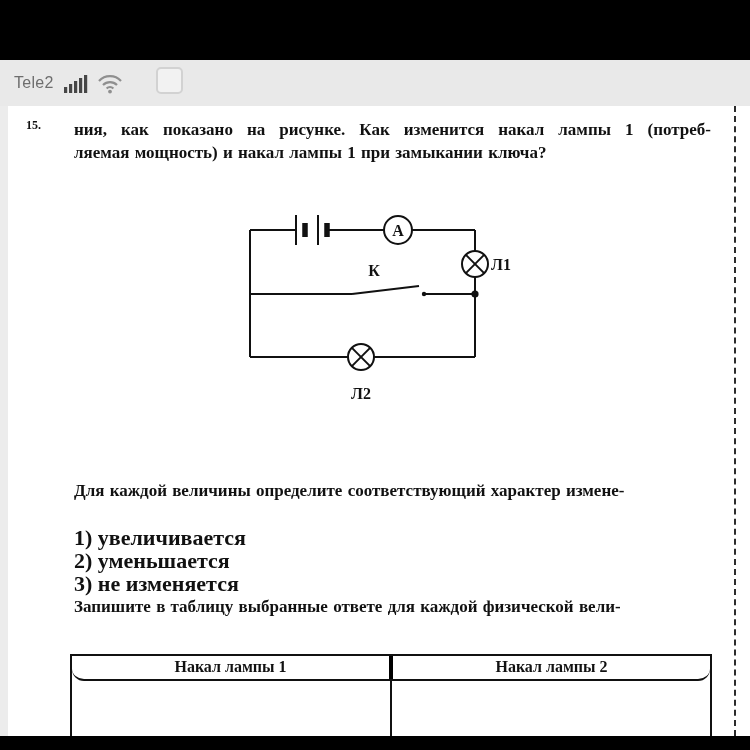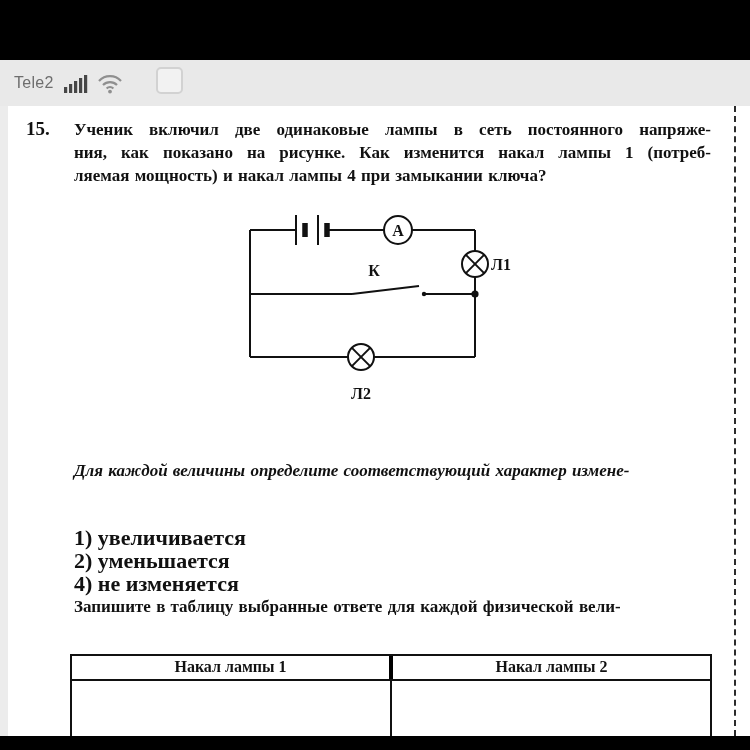--- a/index.html
+++ b/index.html
@@ -35,49 +35,49 @@
     position: absolute; left: 0; top: 0; width: 8px; height: 100%;
     background: #ececec;
   }
   .page-dashed-edge {
     position: absolute; left: 734px; top: 0; height: 100%; width: 0;
     border-left: 2px dashed #2b2b2b;
   }
 
   .problem-number {
     position: absolute; left: 26px; top: 12px;
-    font-size: 19px; font-weight: bold;
+    font-size: 12px; font-weight: bold;
   }
   .para {
     position: absolute; left: 74px; width: 637px;
     font-size: 17px; font-weight: bold; line-height: 23px; word-spacing: 1px;
   }
   .para .line { text-align: justify; text-align-last: justify; }
   .para .line:last-child { text-align-last: left; }
   .para-statement { top: 12px; }
   .para-match { top: 313px; }
-  .para-instruction { top: 353px; font-style: italic; }
+  .para-instruction { top: 373px; }
   .para-write { top: 489px; }
 
   .options { position: absolute; left: 74px; top: 420px; width: 420px;
     font-size: 22px; font-weight: bold; line-height: 23px; }
   .options .option-line { margin-bottom: 0; }
 
   .circuit-wrap { position: absolute; left: 228px; top: 96px; width: 320px; height: 207px; }
   .circuit-wrap svg text {
     font-family: "Liberation Serif", serif; font-weight: bold; font-size: 16px; fill: #111;
   }
 
   
   .answer-table {
     position: absolute; left: 70px; top: 548px; width: 642px; height: 82px;
     border: 2px solid #111; border-bottom: none; background: #fff;
     display: flex; flex-direction: column;
   }
-  .table-head { display: flex; border-bottom: 2px solid #111; }
+  .table-head { display: flex; border-bottom: 2px solid #111; border-radius: 12px; }
   .table-head .th {
     flex: 1; text-align: center; font-size: 16px; font-weight: bold;
     padding: 2px 0 3px 0;
   }
   .table-head .th + .th { border-left: 4px solid #000000; }
   .table-row-empty { display: flex; flex: 1; }
   .table-row-empty .td { flex: 1; }
   .table-row-empty .td + .td { border-left: 2px solid #111; }
 </style>
 </head>
@@ -112,23 +112,22 @@
     </span>
     <span class="faint-box"></span>
   </div>
 
   <div class="page">
     <div class="page-left-edge"></div>
 
     <div class="problem-number">15.</div>
 
     <div class="para para-statement">
-        <div class="line">Ученик включил две одинаковые лампы в сеть постоянного напряже-</div>
         <div class="line">ния, как показано на рисунке. Как изменится накал лампы 1 (потреб-</div>
-        <div class="line">ляемая мощность) и накал лампы 4 при замыкании ключа?</div>
+        <div class="line">ляемая мощность) и накал лампы 1 при замыкании ключа?</div>
       </div>
 
     <div class="circuit-wrap">
       <svg viewBox="0 0 320 207" width="320" height="207">
         <g stroke="#111" stroke-width="2" fill="none">
 
           <g>
               <line x1="22" y1="28" x2="22" y2="155"></line>
             </g>
 
@@ -189,21 +188,21 @@
     </div>
 
 
     <div class="para para-instruction">
         <div class="line">Для каждой величины определите соответствующий характер измене-</div>
       </div>
 
     <div class="options">
         <div class="option-line">1)  увеличивается</div>
         <div class="option-line">2)  уменьшается</div>
-        <div class="option-line">4)  не изменяется</div>
+        <div class="option-line">3)  не изменяется</div>
       </div>
 
     <div class="para para-write">
         <div class="line">Запишите в таблицу выбранные ответе для каждой физической вели-</div>
       </div>
 
     <div class="answer-table">
       <div class="table-head">
           <div class="th">Накал лампы 1</div>
           <div class="th">Накал лампы 2</div>

